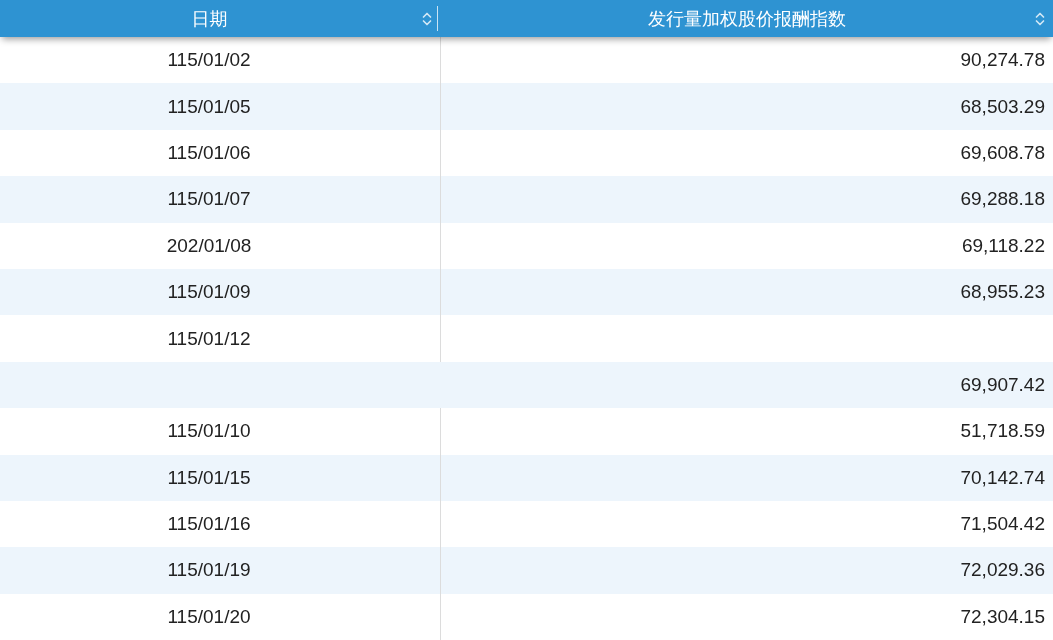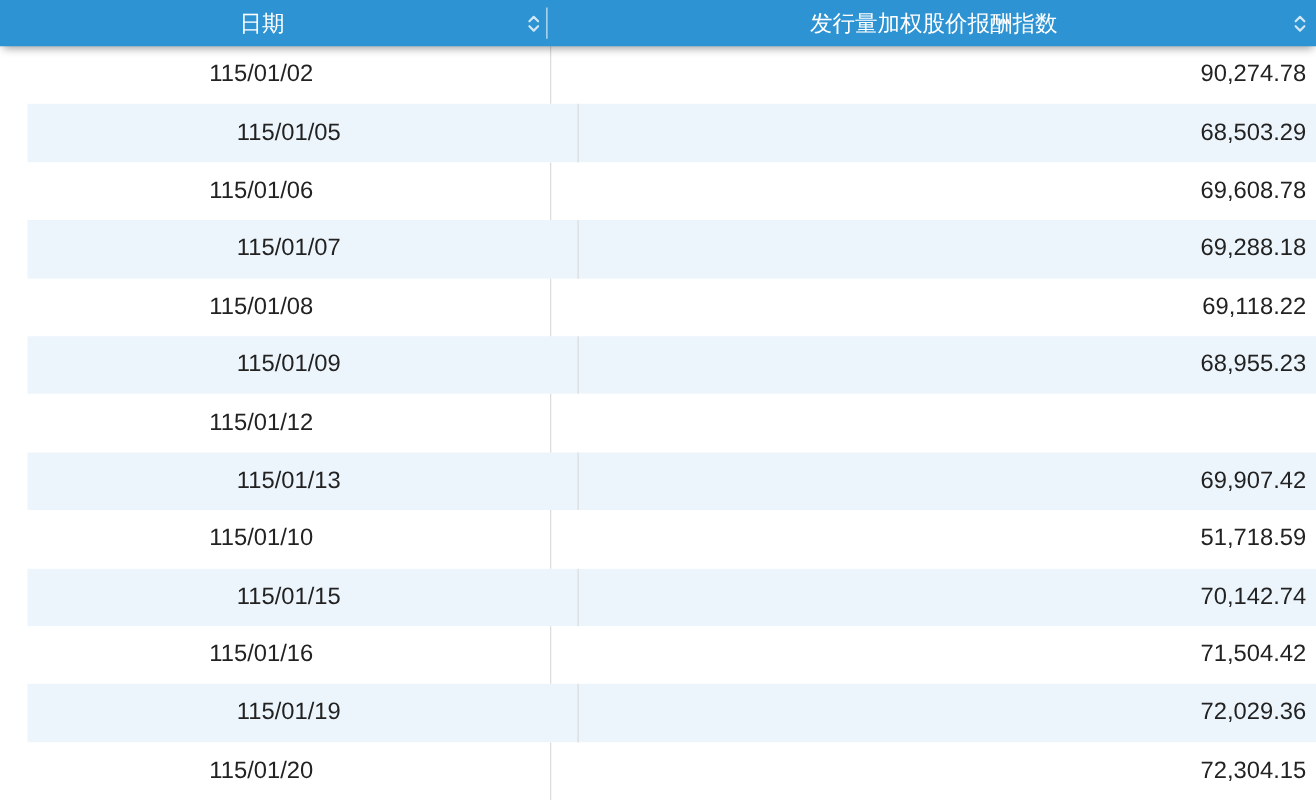--- a/index.html
+++ b/index.html
@@ -73,21 +73,21 @@
     height: 25px;
     background: rgba(255,255,255,0.75);
   }
   
   .tbody { position: relative; z-index: 1; text-align: center; }
   .tr {
     display: flex;
     height: 46.4px;
     background: var(--row-bg);
   }
-  .tr.striped { background: var(--stripe-bg); margin-left: 22px; }
+  .tr.striped { background: var(--stripe-bg); }
   .td {
     display: flex;
     align-items: center;
     font-size: 19px;
     overflow: hidden;
     white-space: nowrap;
   }
   .td-date {
     width: 441px;
     justify-content: center;
@@ -145,35 +145,34 @@
       <div class="td td-date">115/01/06</div>
       <div class="td td-value">69,608.78</div>
     </div>
 
     <div class="tr striped">
       <div class="td td-date">115/01/07</div>
       <div class="td td-value">69,288.18</div>
     </div>
 
     <div class="tr">
-      <div class="td td-date">115/01/08</div>
+      <div class="td td-date">202/01/08</div>
       <div class="td td-value">69,118.22</div>
     </div>
 
     <div class="tr striped">
       <div class="td td-date">115/01/09</div>
       <div class="td td-value">68,955.23</div>
     </div>
 
     <div class="tr">
       <div class="td td-date">115/01/12</div>
     </div>
 
     <div class="tr striped">
-      <div class="td td-date">115/01/13</div>
       <div class="td td-value">69,907.42</div>
     </div>
 
     <div class="tr">
       <div class="td td-date">115/01/10</div>
       <div class="td td-value">51,718.59</div>
     </div>
 
     <div class="tr striped">
       <div class="td td-date">115/01/15</div>

